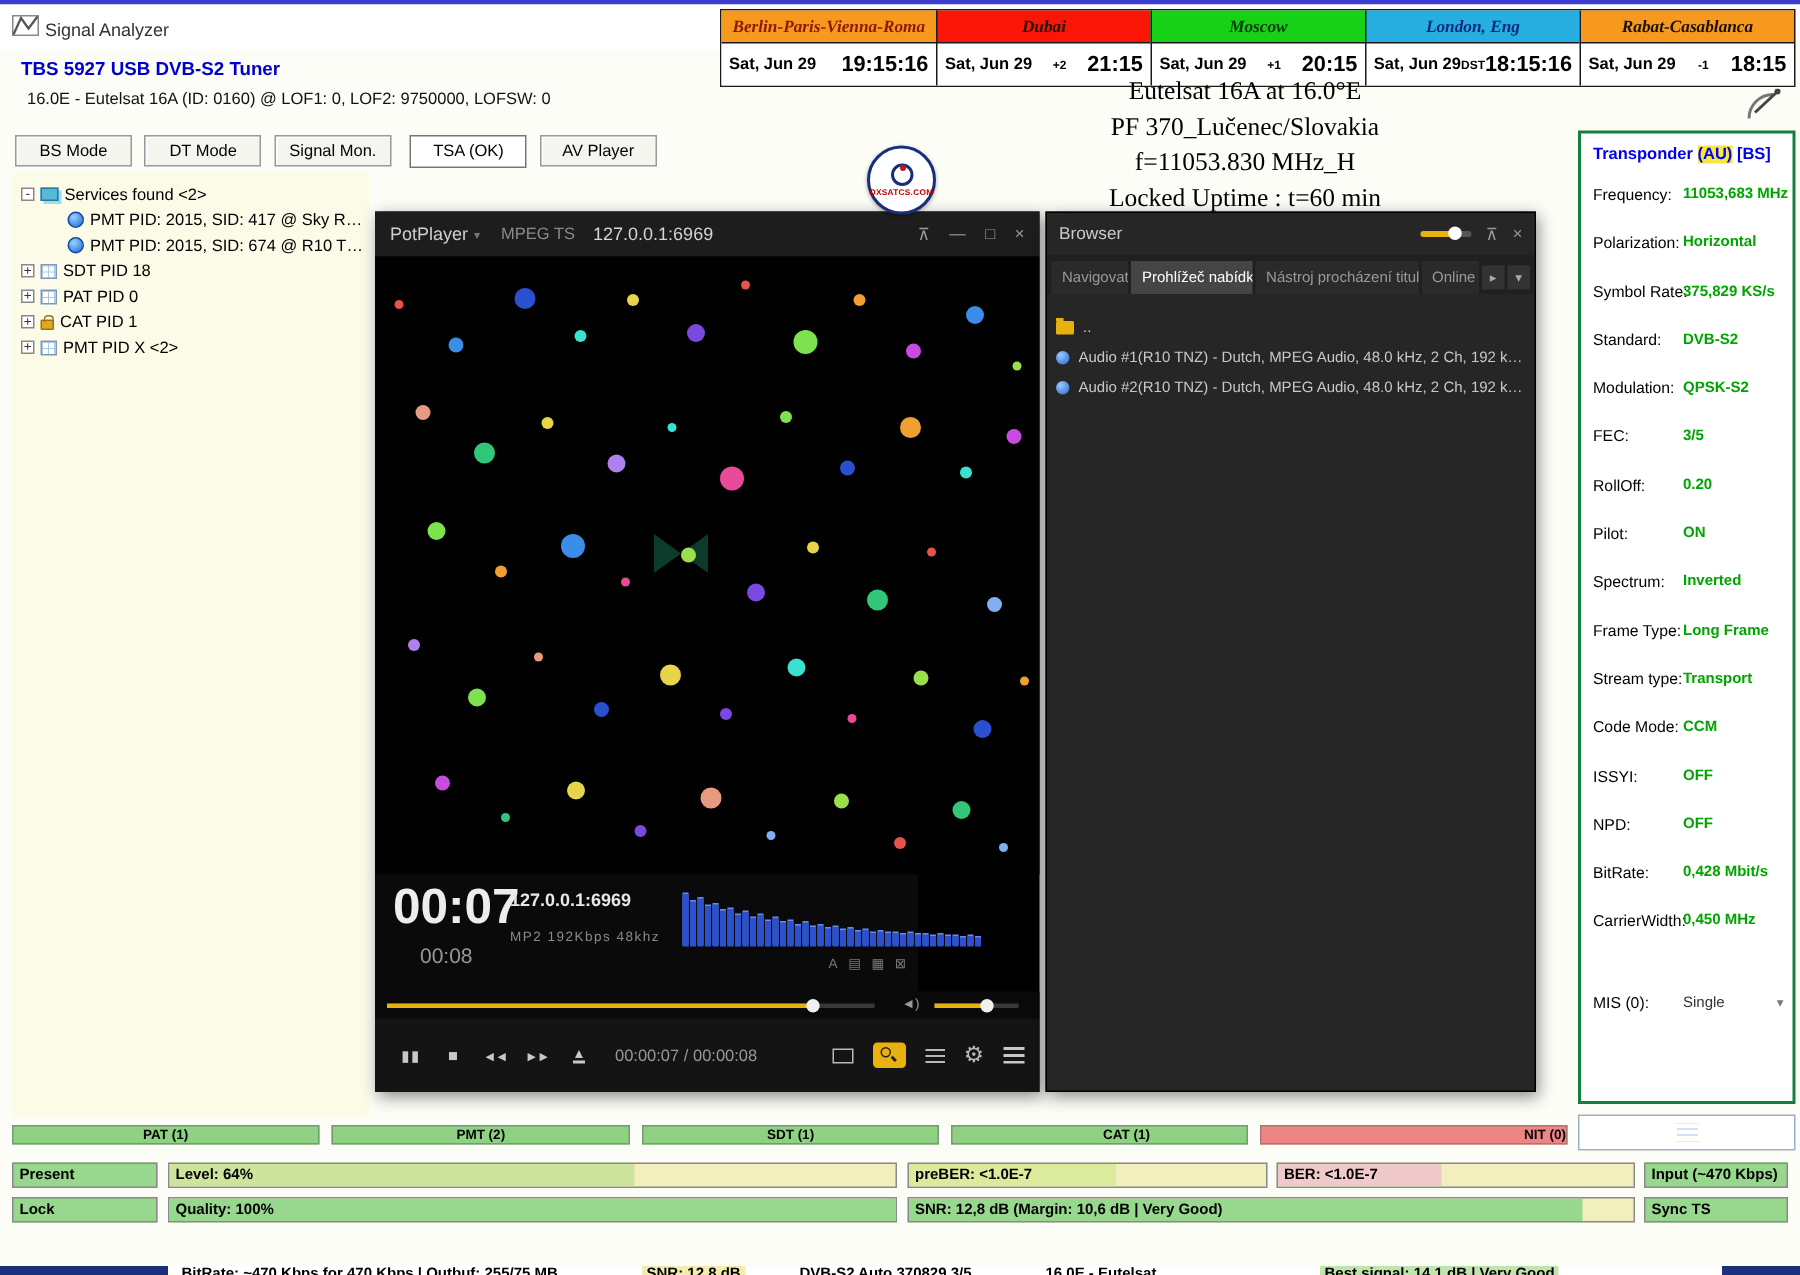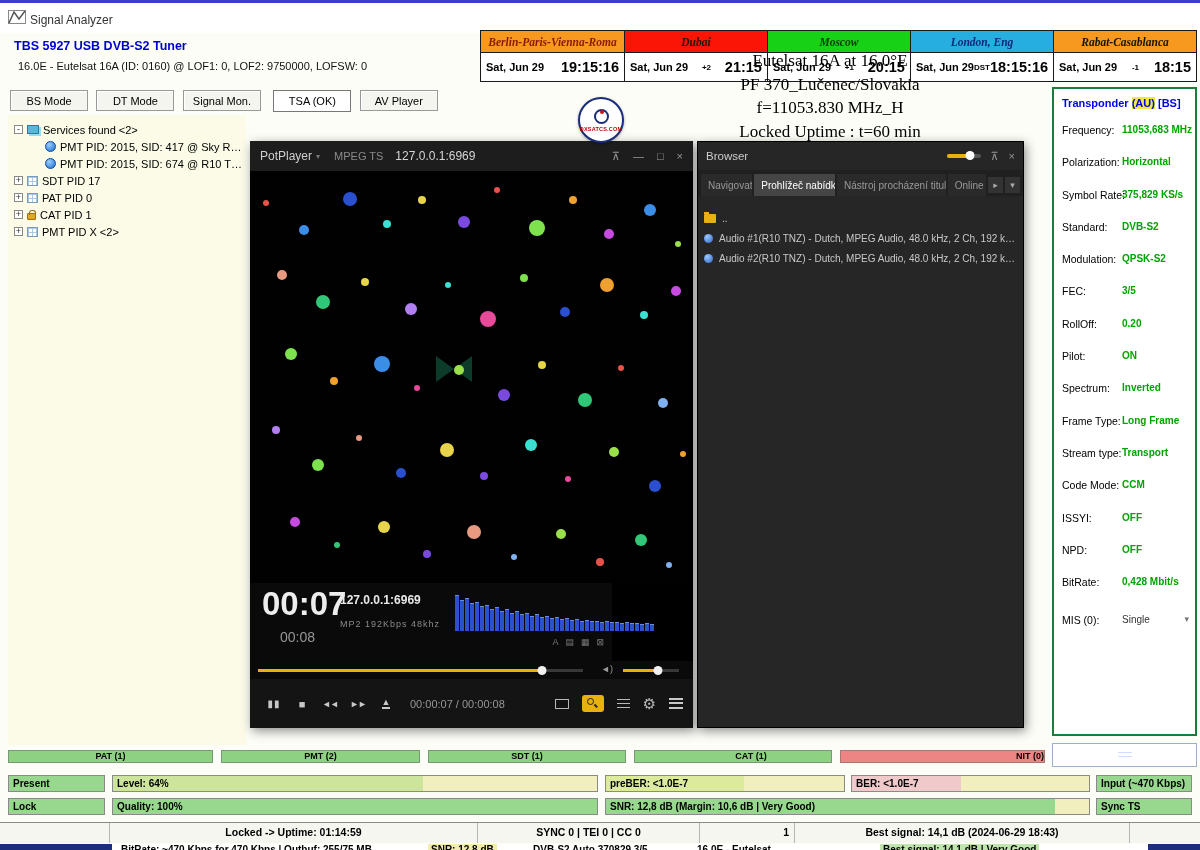--- a/index.html
+++ b/index.html
@@ -11,21 +11,21 @@
   #root { position:absolute; inset:0; border-top:3px solid #3c3cd0; background:#fdfdf8; }
 
   
   .titlebar { position:absolute; left:0; top:0; width:1200px; height:30px; background:#fff; }
   .app-icon { position:absolute; left:8px; top:7px; }
   .app-title { position:absolute; left:30px; top:10px; font-size:12px; color:#333; }
 
   
   .clock { position:absolute; left:480px; top:3px; width:717px; height:52px;
     display:grid; grid-template-columns:repeat(5,1fr); grid-template-rows:21px 29px;
-    border:1px solid #1a1a1a; background:#fff; z-index:30;margin-top:24px; }
+    border:1px solid #1a1a1a; background:#fff; z-index:30; }
   .ck-h { display:flex; align-items:center; justify-content:center;
     font-family:"Liberation Serif", serif; font-style:italic; font-weight:bold; font-size:11.5px;
     border-left:1px solid #1a1a1a; white-space:nowrap; overflow:hidden; }
   .ck-h:first-child { border-left:none; }
   .ck-t { display:flex; align-items:center; justify-content:space-between; padding:0 5px;
     border-left:1px solid #1a1a1a; border-top:1px solid #1a1a1a; background:#fff; }
   .ck-t:nth-child(6) { border-left:none; }
   .ck-d { font-size:11px; font-weight:bold; white-space:nowrap; }
   .ck-o { font-size:8px; font-weight:bold; }
   .ck-tm { font-size:14.5px; font-weight:bold; white-space:nowrap; }
@@ -165,21 +165,21 @@
     background:radial-gradient(circle at 35% 30%, #9ac8ff, #2a64c8); margin-right:6px; }
   .bw-text { overflow:hidden; text-overflow:ellipsis; }
 
   
   .tp { position:absolute; left:1052px; top:84px; width:145px; height:649px; background:#fff;
     border:2px solid #15803d; }
   .tp-title { padding:8px 0 0 8px; font-size:11px; font-weight:bold; color:#0000ee; white-space:nowrap; }
   .tp-hl { background:#f5e642; }
   #tp-rows { margin-top:12px; }
   .tp-row { position:relative; height:32.3px; }
-  .tp-row.gap { margin-top:6px; }
+  .tp-row.gap { margin-top:22px; }
   .tp-label { position:absolute; left:8px; top:3px; font-size:10.5px; color:#000; }
   .tp-value { position:absolute; left:68px; top:3px; font-size:10px; font-weight:bold; color:#00a400;
     white-space:nowrap; }
   .tp-value.plain { color:#333; font-weight:normal; }
   .tp-chev { position:absolute; right:6px; top:3px; color:#777; font-size:9px; cursor:pointer; }
   .tp-foot { position:absolute; left:1052px; top:740px; width:145px; height:24px; background:#fff;
     border:1px solid #9ab0c8; display:flex; align-items:center; justify-content:center; }
   .dev-icon { width:18px; height:12px; background:#2f62d6; border-radius:2px; cursor:pointer;
     background-image:linear-gradient(#fff 0, #fff 0); position:relative; }
   .dev-icon::after { content:""; position:absolute; left:2px; top:3px; right:2px; height:6px;
@@ -315,21 +315,21 @@
         <span class="tlabel">PMT PID: 2015, SID: 417 @ Sky Radio TNZ (BP-TNZ...</span>
       </div>
       <div class="tree-row lvl1">
         <span class="expand hidden"></span>
         <span class="ticon globe"></span>
         <span class="tlabel">PMT PID: 2015, SID: 674 @ R10 TNZ (BP-TNZ)</span>
       </div>
       <div class="tree-row lvl0">
         <span class="expand">+</span>
         <span class="ticon table"></span>
-        <span class="tlabel">SDT PID 17</span>
+        <span class="tlabel">SDT PID 18</span>
       </div>
       <div class="tree-row lvl0">
         <span class="expand">+</span>
         <span class="ticon table"></span>
         <span class="tlabel">PAT PID 0</span>
       </div>
       <div class="tree-row lvl0">
         <span class="expand">+</span>
         <span class="ticon lock"></span>
         <span class="tlabel">CAT PID 1</span>
@@ -596,20 +596,24 @@
           <span class="tp-value">OFF</span>
         </div>
         <div class="tp-row">
           <span class="tp-label">NPD:</span>
           <span class="tp-value">OFF</span>
         </div>
         <div class="tp-row">
           <span class="tp-label">BitRate:</span>
           <span class="tp-value">0,428 Mbit/s</span>
         </div>
+        <div class="tp-row">
+          <span class="tp-label">CarrierWidth:</span>
+          <span class="tp-value">0,450 MHz</span>
+        </div>
         <div class="tp-row gap">
           <span class="tp-label">MIS (0):</span>
           <span class="tp-value plain">Single</span>
           <span class="tp-chev">▾</span>
         </div>
       </div>
   </div>
   <div class="tp-foot">
     <span class="dev-icon"></span>
   </div>
@@ -641,28 +645,20 @@
   <div class="meter r2 c-quality">
     <div class="fill" style="width: 100%; background: rgb(152, 215, 142);"></div>
     <span class="mlabel">Quality: 100%</span>
   </div>
   <div class="meter r2 c-snr">
     <div class="fill" style="width: 93%; background: rgb(152, 215, 142);"></div>
     <span class="mlabel">SNR: 12,8 dB (Margin: 10,6 dB | Very Good)</span>
   </div>
   <div class="meter r2 c-sync" style="background: rgb(152, 215, 142);"><span class="mlabel">Sync TS</span></div>
 
-  <div class="statusbar">
-    <div class="sb-cell s1"></div>
-    <div class="sb-cell s2">Locked -&gt; Uptime: 01:14:59</div>
-    <div class="sb-cell s3">SYNC 0 | TEI 0 | CC 0</div>
-    <div class="sb-cell s4">1</div>
-    <div class="sb-cell s5">Best signal: 14,1 dB (2024-06-29 18:43)</div>
-    <div class="sb-cell s6"></div>
-  </div>
 
   <div class="cliprow">
     <div class="clip-navy left"></div>
     <span class="clip-seg cs0">BitRate: ~470 Kbps for 470 Kbps | Outbuf: 255/75 MB</span>
     <span class="clip-seg cs1" style="background: rgb(242, 236, 174);">SNR: 12,8 dB</span>
     <span class="clip-seg cs2">DVB-S2 Auto 370829 3/5</span>
     <span class="clip-seg cs3">16.0E - Eutelsat</span>
     <span class="clip-seg cs4" style="background: rgb(191, 228, 174);">Best signal: 14,1 dB | Very Good</span>
     <div class="clip-navy right"></div>
   </div>

